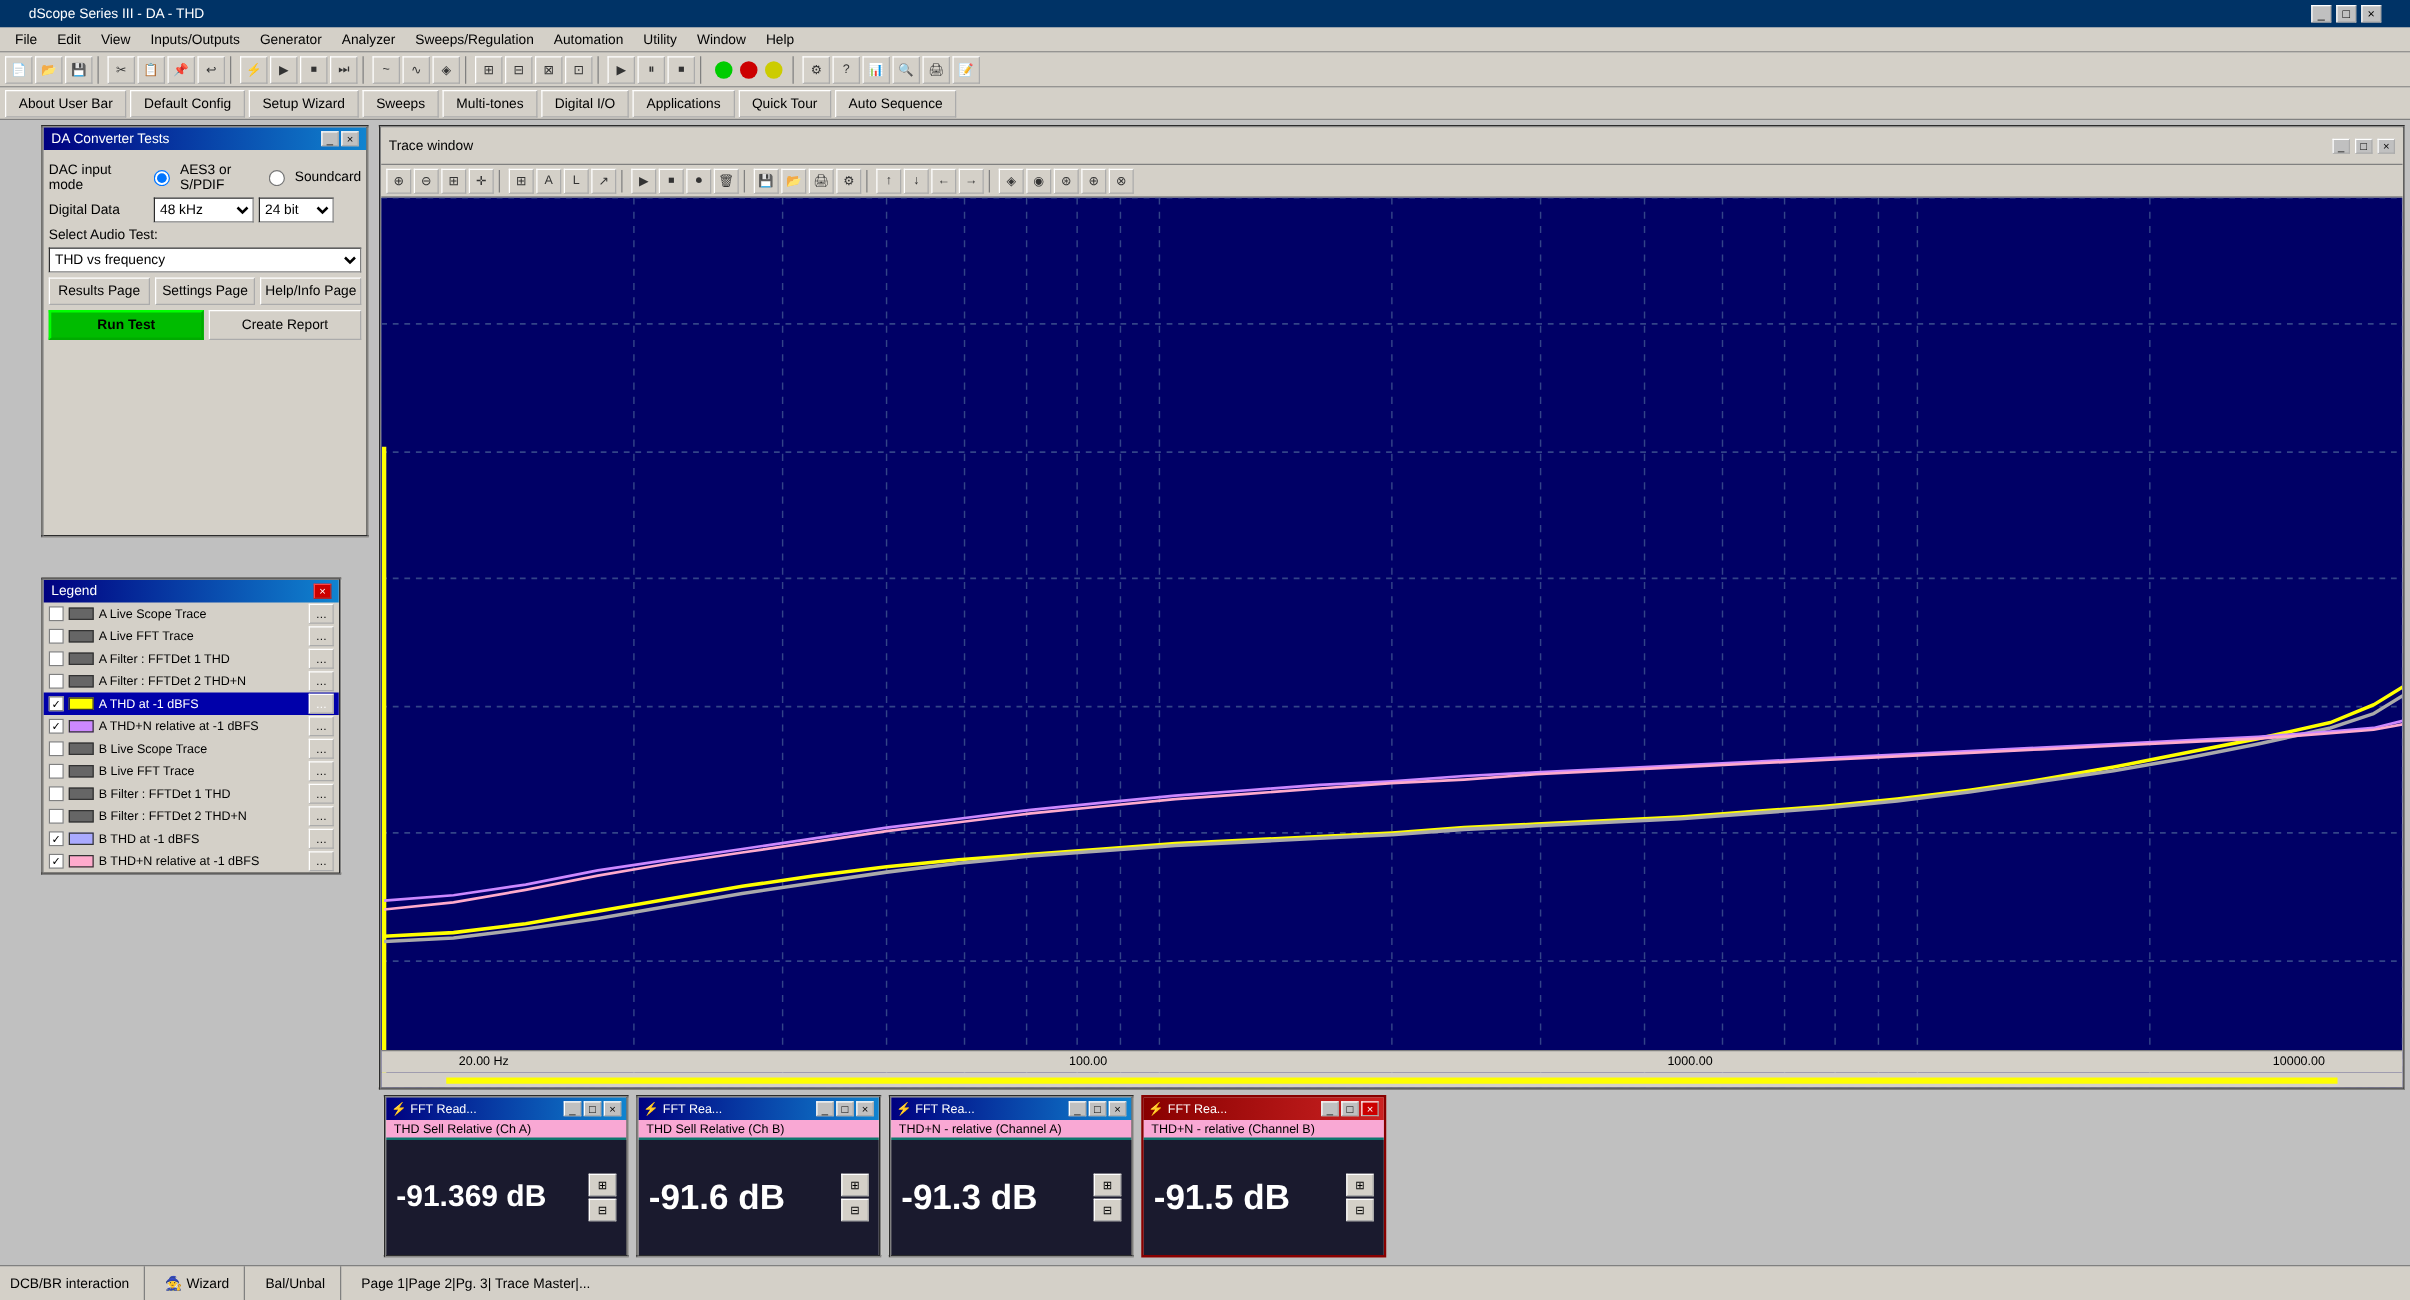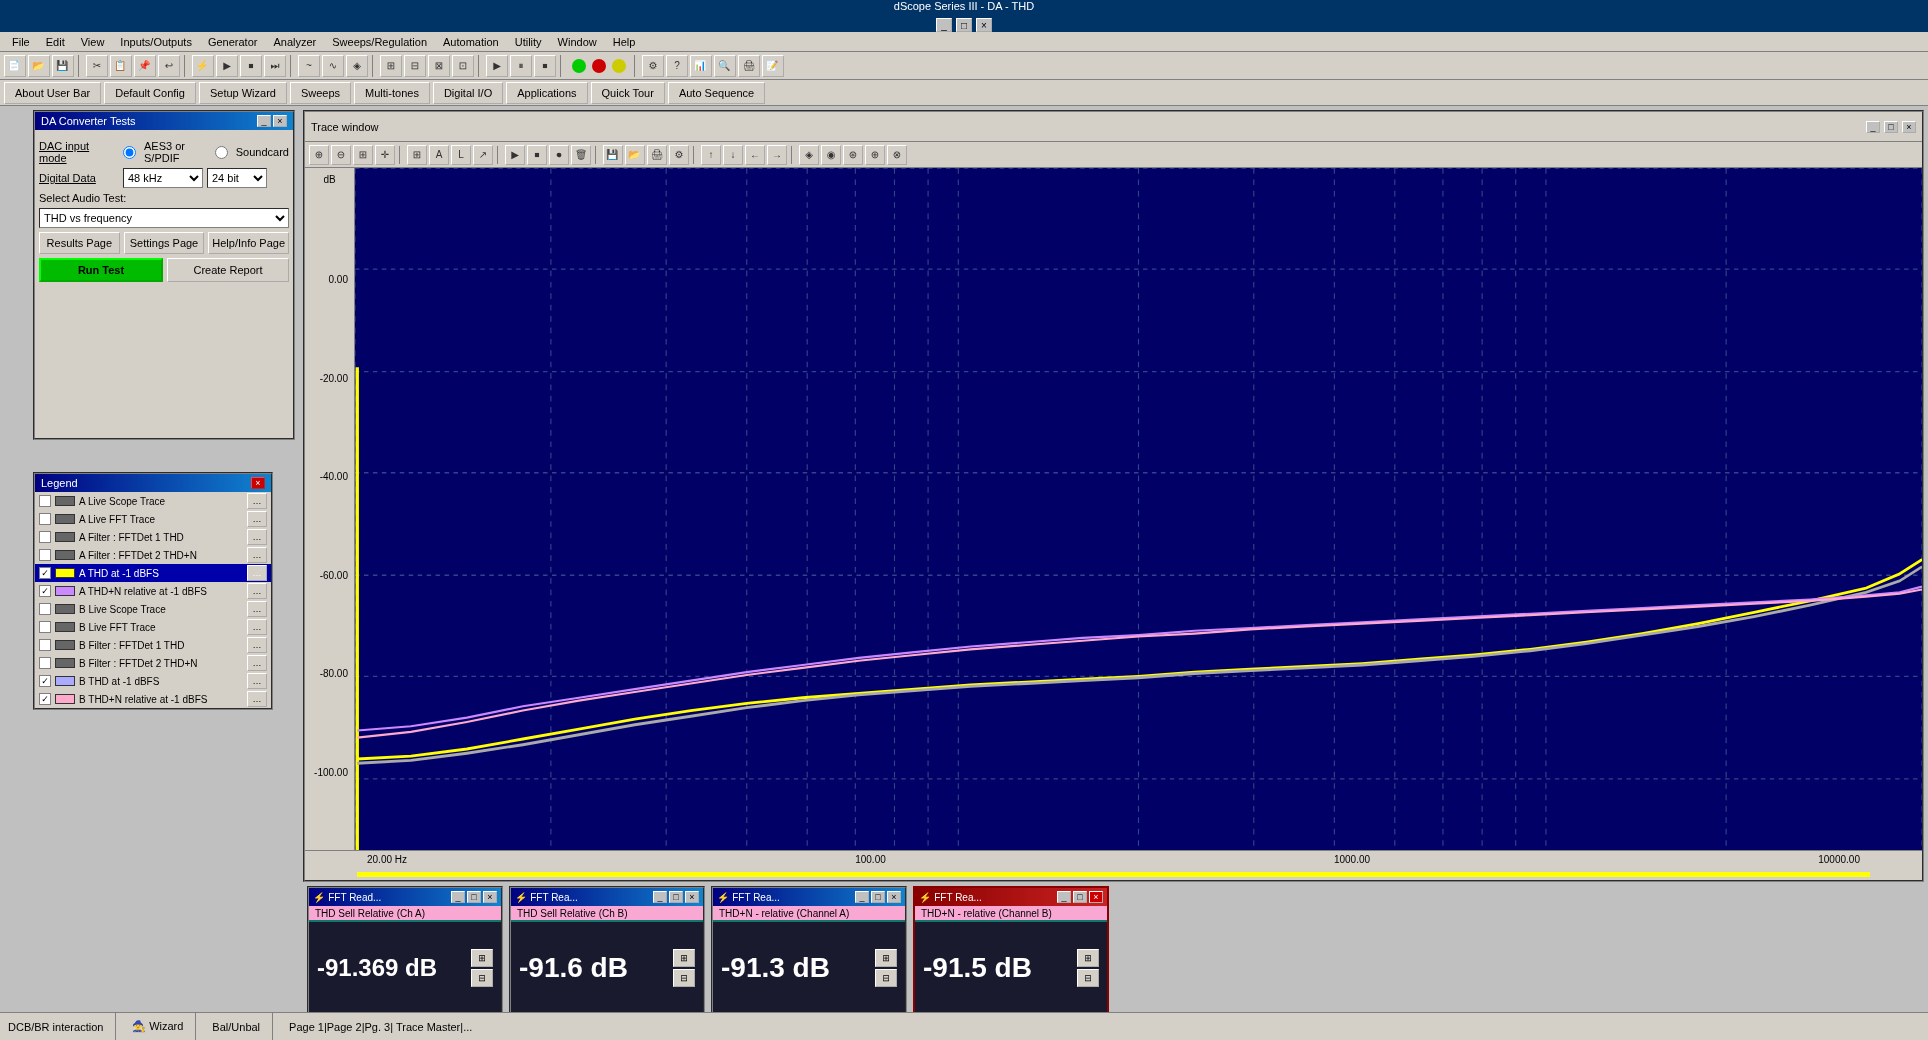--- a/index.html
+++ b/index.html
@@ -10,26 +10,25 @@
       font-family: 'Arial', sans-serif;
       font-size: 11px;
       overflow: hidden;
       position: relative;
     }
 
     
     #title-bar {
       background: #003366;
       color: white;
-      height: 32px;
+      height: 22px;
       display: flex;
       align-items: center;
       padding: 0 23px;
       justify-content: space-between;
-      flex-direction: column;
     }
     #title-bar .title-controls { display: flex; gap: 4px; }
     #title-bar .title-controls span {
       width: 16px; height: 14px;
       background: #c0c0c0;
       display: inline-flex; align-items: center; justify-content: center;
       font-size: 10px; color: black; cursor: pointer;
       border: 1px outset #fff;
     }
 
@@ -152,21 +151,21 @@
     .status-line.highlight { color: #0000cc; }
 
     .form-section { margin-top: 6px; }
     .form-row {
       display: flex;
       align-items: center;
       gap: 4px;
       margin-bottom: 4px;
       font-size: 11px;
     }
-    .form-label { min-width: 80px; text-decoration: underline; }
+    .form-label { min-width: 80px; }
     .radio-group { display: flex; gap: 8px; align-items: center; }
     select.form-select {
       height: 20px;
       font-size: 11px;
       border: 1px inset #808080;
       background: white;
     }
     .form-row-2 {
       display: flex; gap: 4px; align-items: center; margin-bottom: 4px;
     }
@@ -727,30 +726,20 @@
         <button class="trace-tb-btn">◈</button>
         <button class="trace-tb-btn">◉</button>
         <button class="trace-tb-btn">⊛</button>
         <button class="trace-tb-btn">⊕</button>
         <button class="trace-tb-btn">⊗</button>
       </div>
 
       <div id="trace-graph-area">
         <div style="display:flex;height:100%;">
 
-          <div id="y-axis">
-            <div class="y-unit">dB</div>
-            <div class="y-label">0.00</div>
-            <div class="y-label">-20.00</div>
-            <div class="y-label">-40.00</div>
-            <div class="y-label">-60.00</div>
-            <div class="y-label">-80.00</div>
-            <div class="y-label">-100.00</div>
-            <div class="y-label">-120.00</div>
-          </div>
 
           <div id="graph-plot">
 
             <svg id="graph-svg" viewBox="0 0 1400 500" preserveAspectRatio="none" style="width: 100%; height: 100%;">
 
               <rect width="1400" height="500" fill="#000066"></rect>
 
               <line x1="0" y1="0" x2="1400" y2="0" stroke="#334488" stroke-width="1" stroke-dasharray="4,4"></line>
               <line x1="0" y1="71" x2="1400" y2="71" stroke="#334488" stroke-width="1" stroke-dasharray="4,4"></line>
               <line x1="0" y1="143" x2="1400" y2="143" stroke="#334488" stroke-width="1" stroke-dasharray="4,4"></line>

